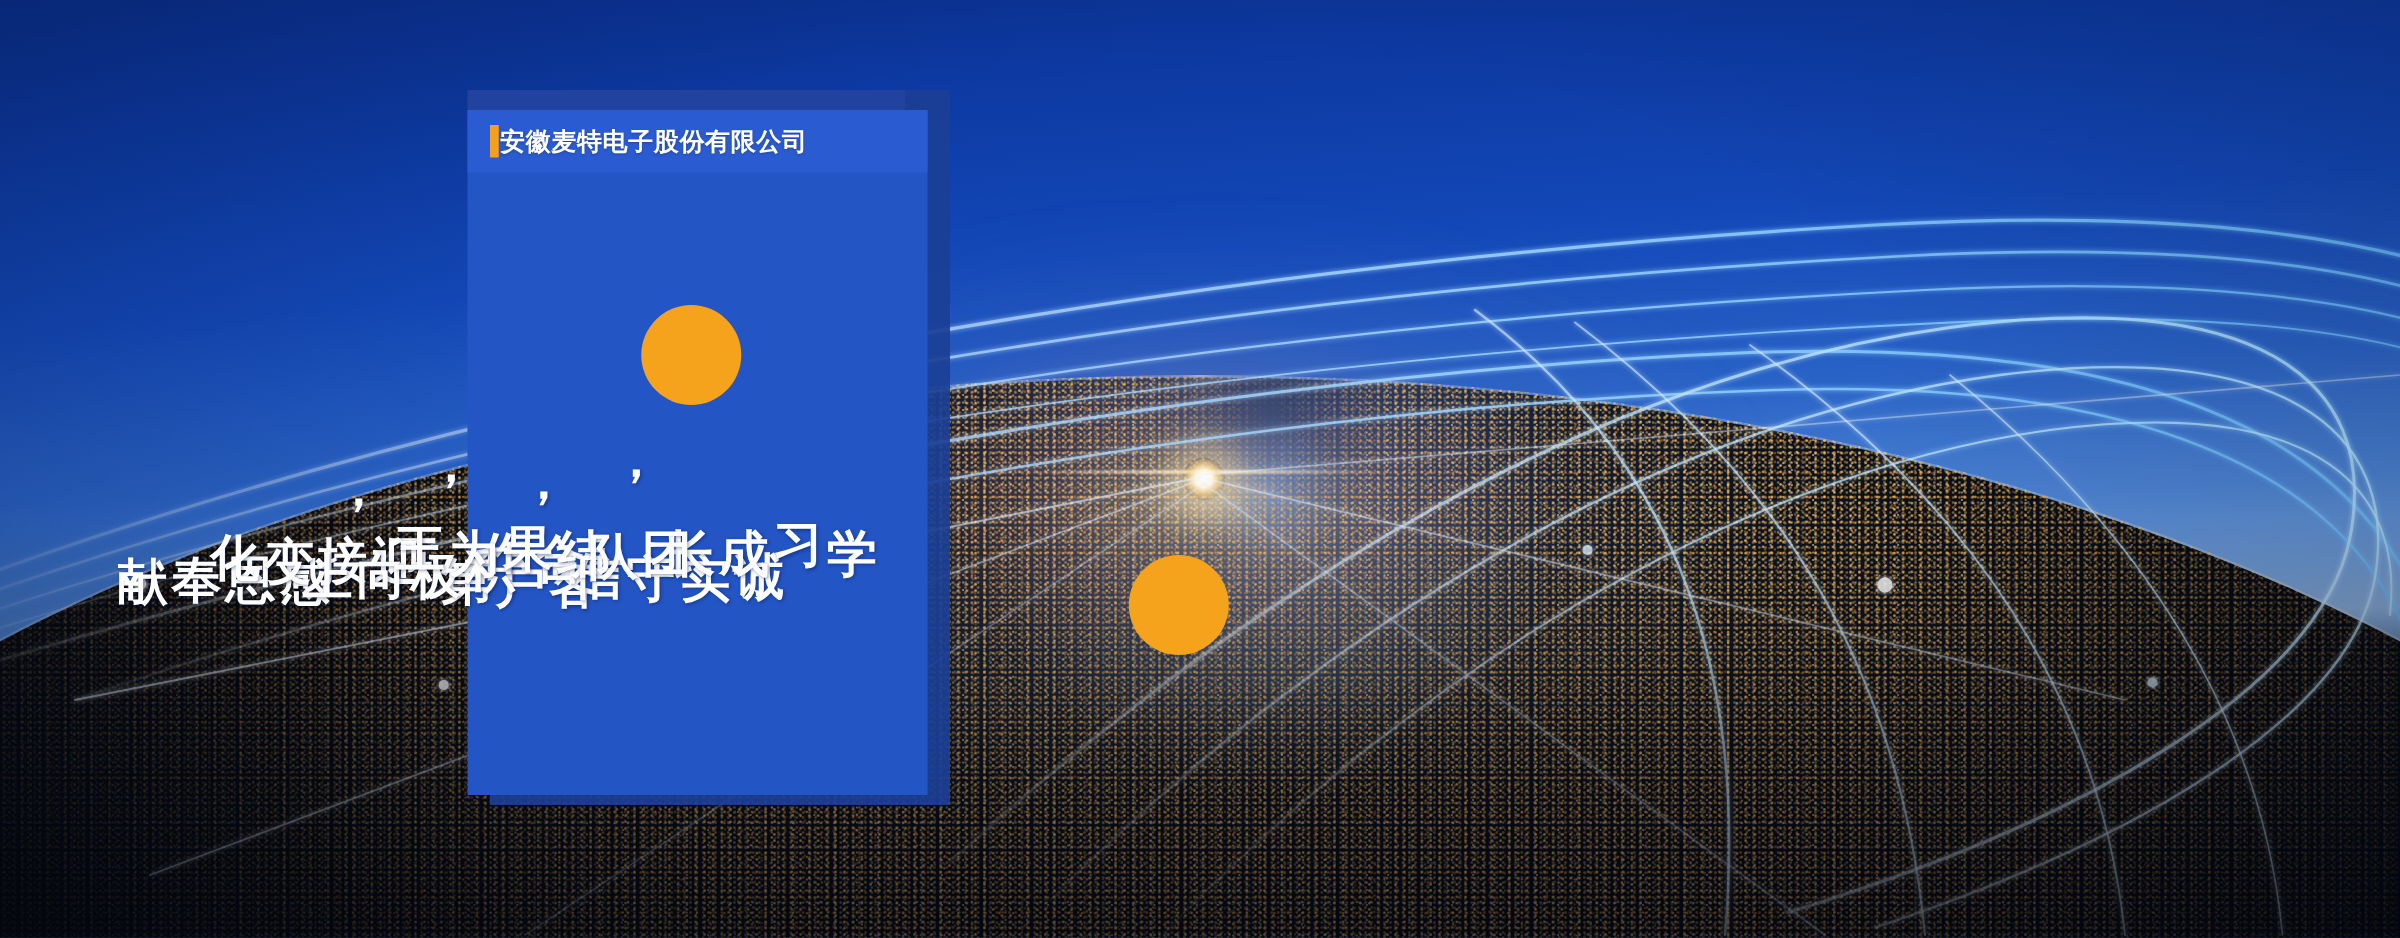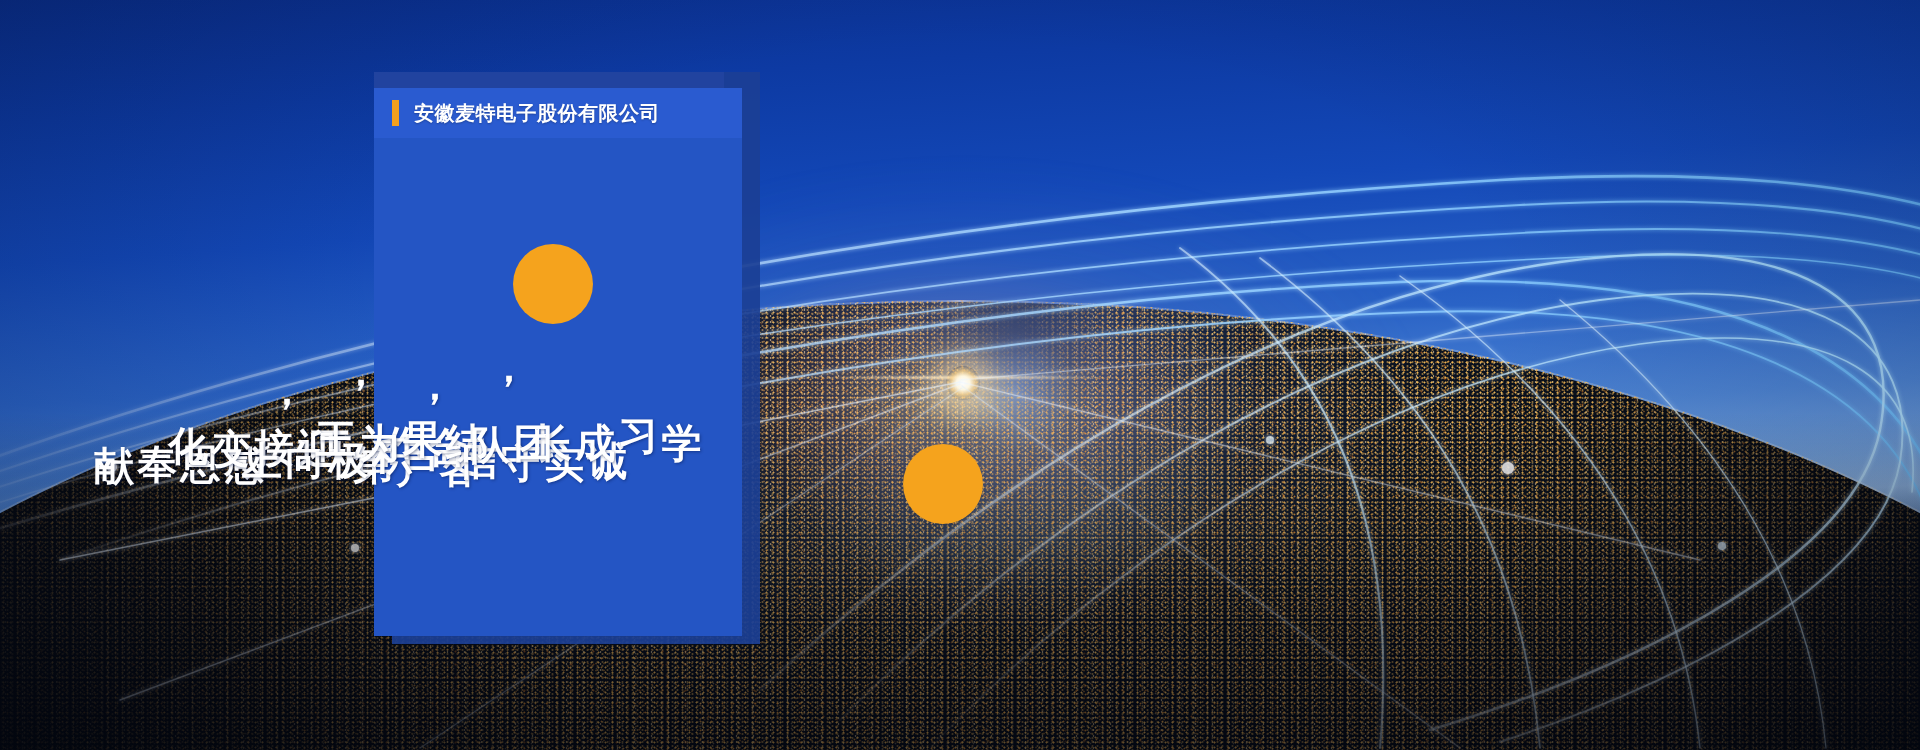--- a/index.html
+++ b/index.html
@@ -115,21 +115,21 @@
   }
   .card-header {
     position:absolute; left:0; top:0; width:368px; height:50px;
     display:flex; align-items:center;
     background:#2a5bd0;
   }
   .accent-bar {
     width:7px; height:26px; background:#f5a01d; margin-left:18px; flex:none;
   }
   .card-title {
-    margin-left:15px;
+    margin-left:1px;
     color:#ffffff;
     font-family:"Liberation Serif", serif;
     font-weight:bold;
     font-size:20px;
     letter-spacing:0.5px;
     white-space:nowrap;
     text-shadow: 0 1px 2px rgba(0,0,0,0.25);
   }
 
   

